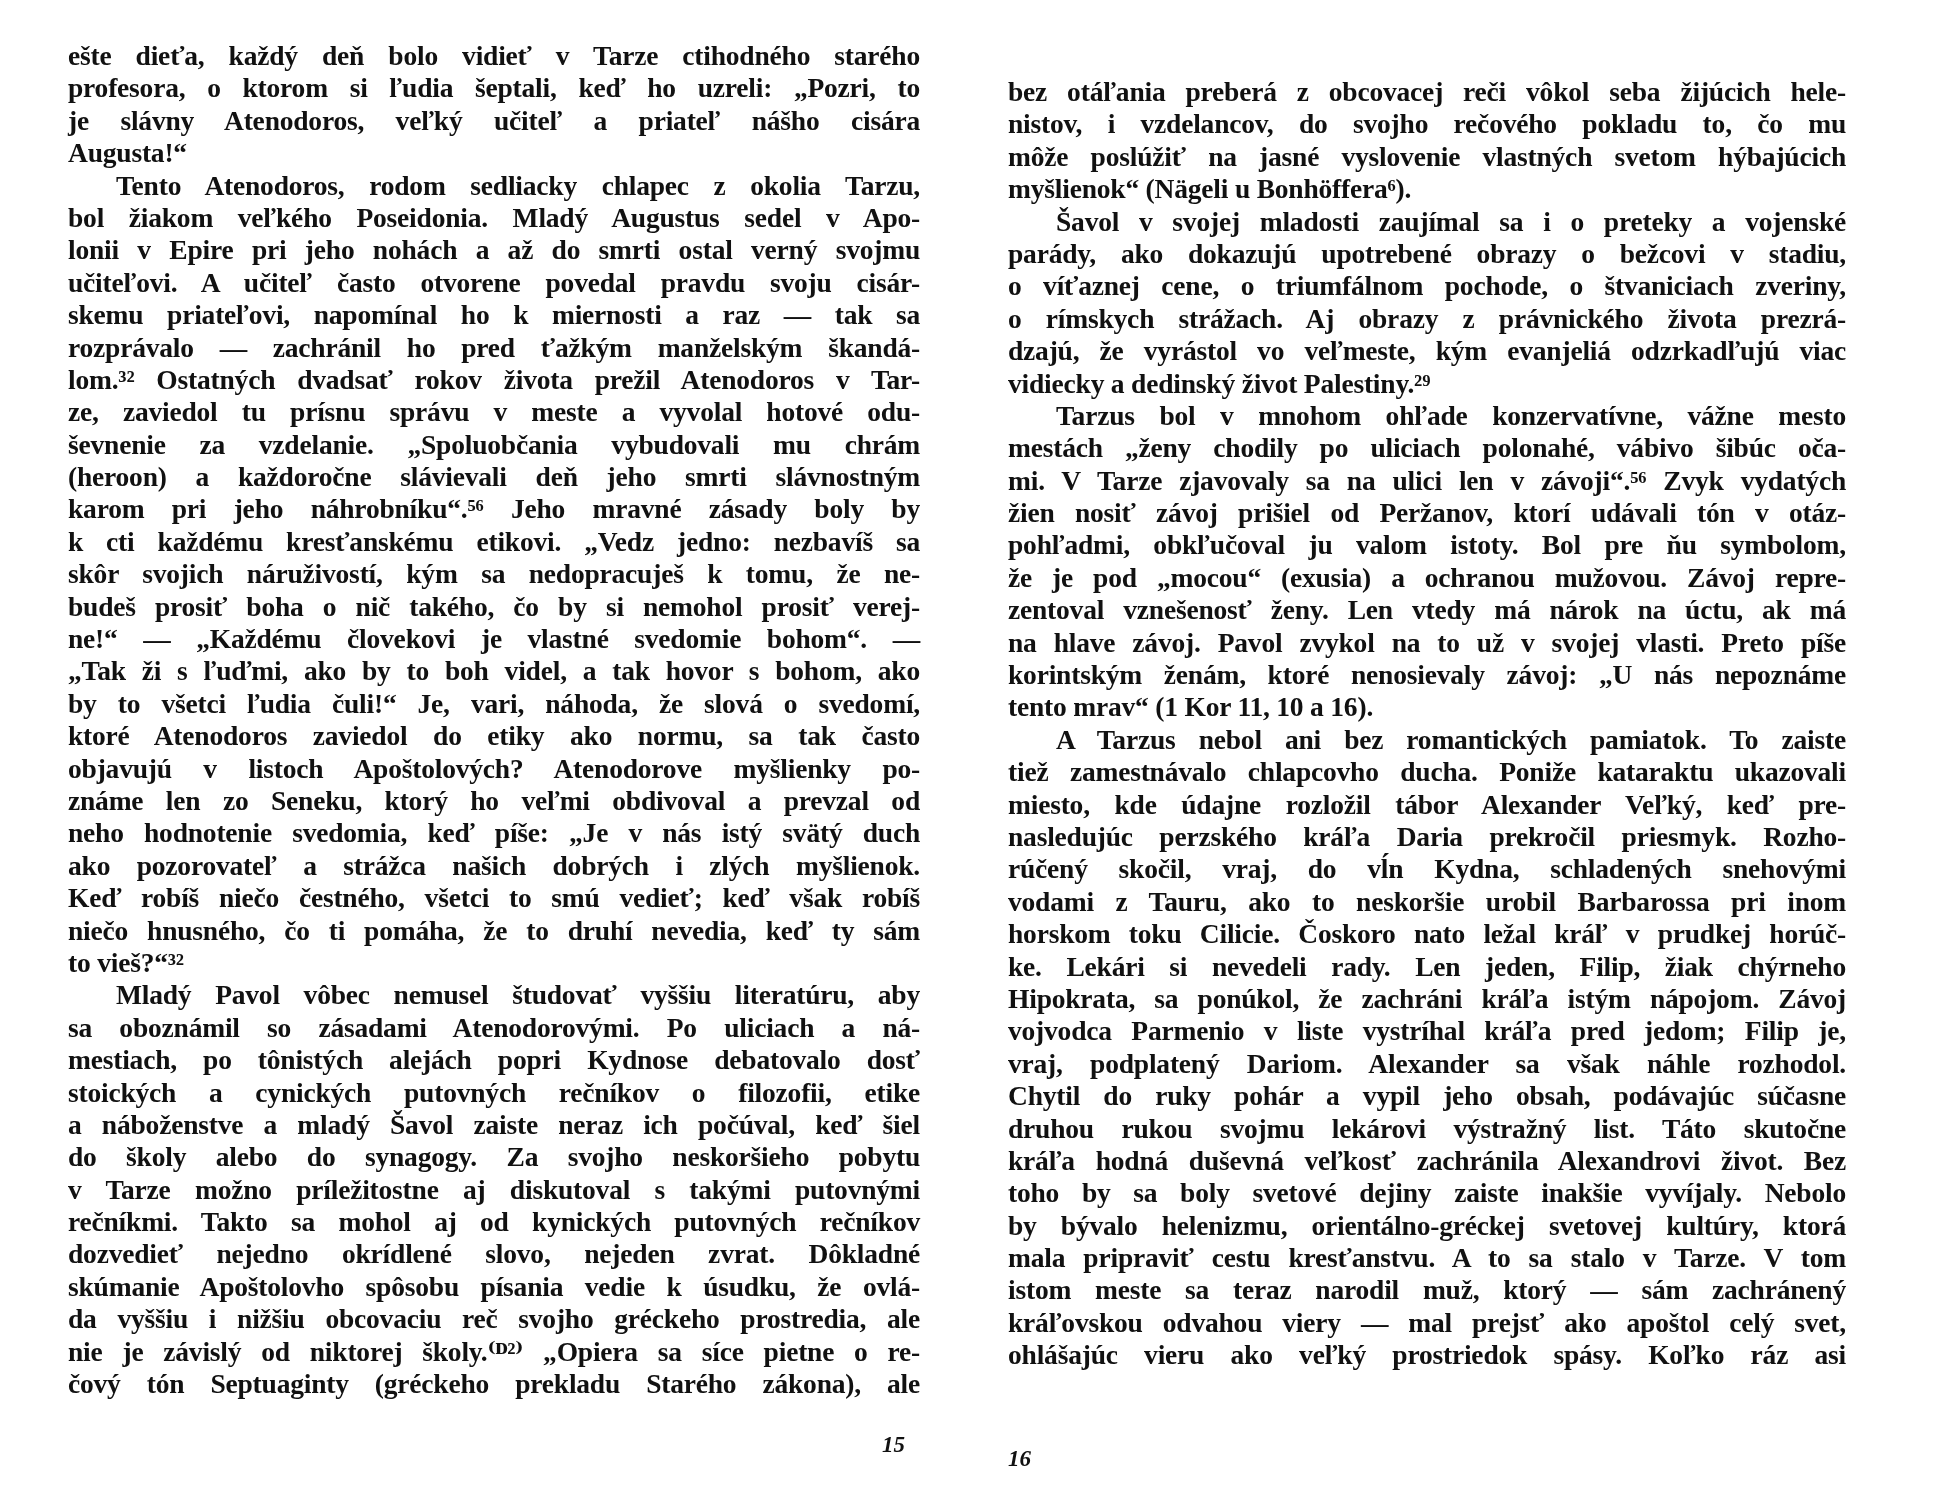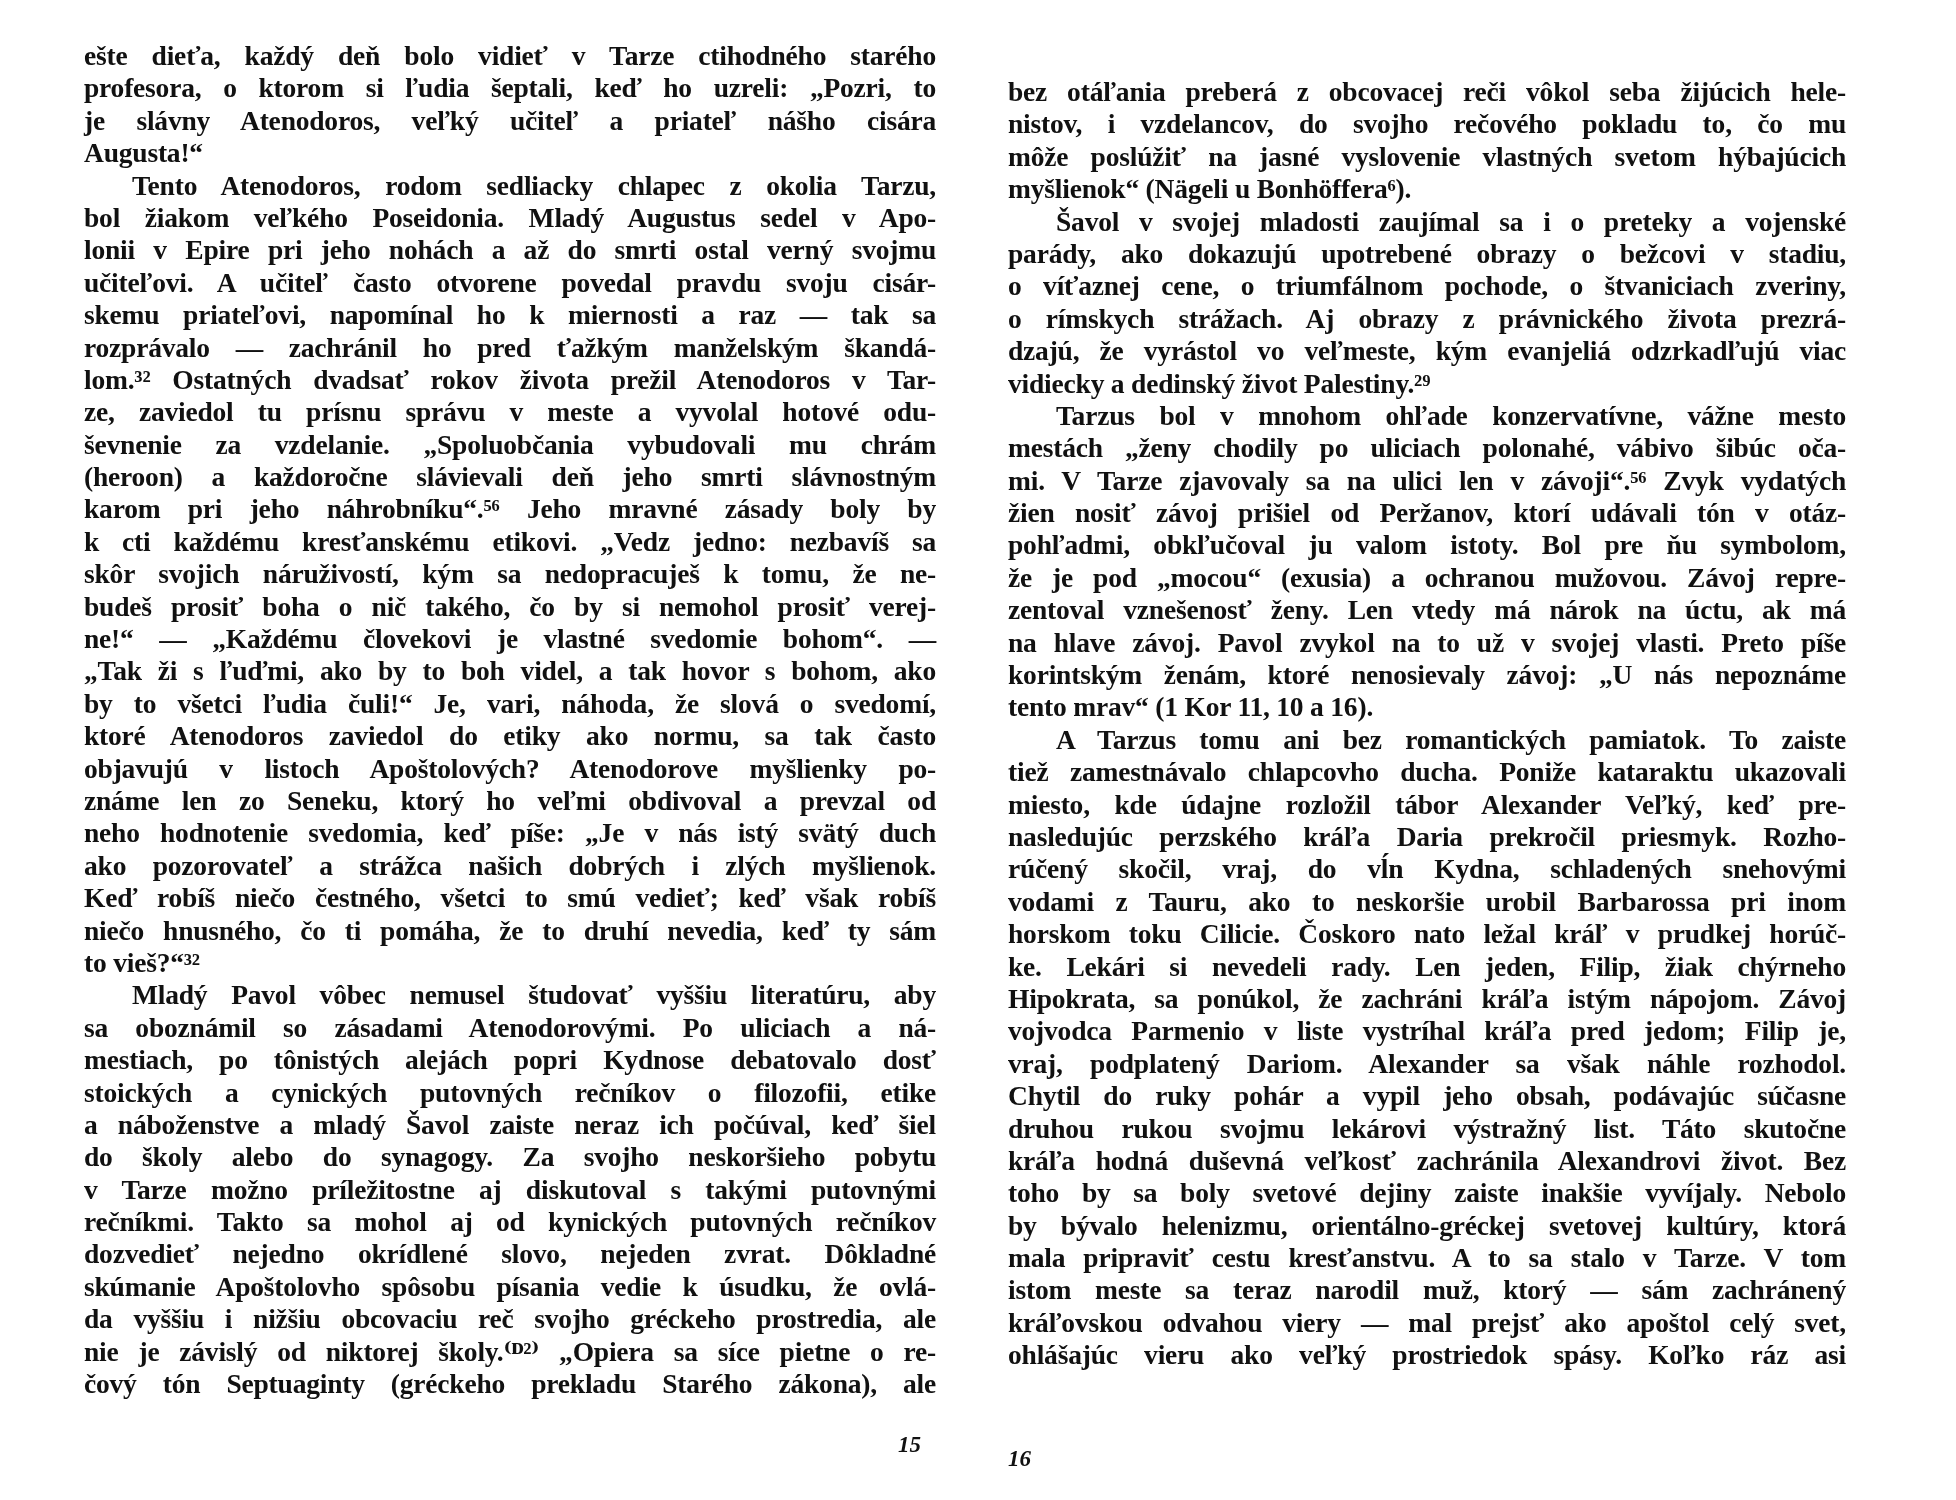--- a/index.html
+++ b/index.html
@@ -1,19 +1,19 @@
 <!DOCTYPE html>
 <html><head>
 <meta charset="utf-8">
 <style>
   html, body { margin:0; padding:0; background:#ffffff; }
   body { width:1956px; height:1500px; position:relative; overflow:hidden;
          font-family:"Liberation Serif", "DejaVu Serif", serif; color:#111; }
   .page { position:absolute; top:0; height:1500px; }
-  .page-left { left:16px; width:978px; }
+  .page-left { left:0; width:978px; }
   .page-right { left:978px; width:978px; }
   .column { position:absolute; }
   .page-left .column { left:68px; top:40px; width:852px; }
   .page-right .column { left:30px; top:52px; width:838px;margin-top:24px; }
   .line { display:block; height:32.4px; line-height:32.4px; font-size:27.5px;
           font-weight:bold; white-space:nowrap; text-align:justify;
           text-align-last:justify; letter-spacing:-0.2px; }
   .line.last { text-align-last:left; }
   .line.indent { padding-left:48px; }
   .page-num { position:absolute; font-style:italic; font-weight:bold; font-size:23px; }
@@ -86,21 +86,21 @@
       <span class="line indent">Tarzus bol v mnohom ohľade konzervatívne, vážne mesto</span>
       <span class="line">mestách „ženy chodily po uliciach polonahé, vábivo šibúc oča-</span>
       <span class="line">mi. V Tarze zjavovaly sa na ulici len v závoji“.⁵⁶ Zvyk vydatých</span>
       <span class="line">žien nosiť závoj prišiel od Peržanov, ktorí udávali tón v otáz-</span>
       <span class="line">pohľadmi, obkľučoval ju valom istoty. Bol pre ňu symbolom,</span>
       <span class="line">že je pod „mocou“ (exusia) a ochranou mužovou. Závoj repre-</span>
       <span class="line">zentoval vznešenosť ženy. Len vtedy má nárok na úctu, ak má</span>
       <span class="line">na hlave závoj. Pavol zvykol na to už v svojej vlasti. Preto píše</span>
       <span class="line">korintským ženám, ktoré nenosievaly závoj: „U nás nepoznáme</span>
       <span class="line last">tento mrav“ (1 Kor 11, 10 a 16).</span>
-      <span class="line indent">A Tarzus tomu ani bez romantických pamiatok. To zaiste</span>
+      <span class="line indent">A Tarzus nebol ani bez romantických pamiatok. To zaiste</span>
       <span class="line">tiež zamestnávalo chlapcovho ducha. Poniže kataraktu ukazovali</span>
       <span class="line">miesto, kde údajne rozložil tábor Alexander Veľký, keď pre-</span>
       <span class="line">nasledujúc perzského kráľa Daria prekročil priesmyk. Rozho-</span>
       <span class="line">rúčený skočil, vraj, do vĺn Kydna, schladených snehovými</span>
       <span class="line">vodami z Tauru, ako to neskoršie urobil Barbarossa pri inom</span>
       <span class="line">horskom toku Cilicie. Čoskoro nato ležal kráľ v prudkej horúč-</span>
       <span class="line">ke. Lekári si nevedeli rady. Len jeden, Filip, žiak chýrneho</span>
       <span class="line">Hipokrata, sa ponúkol, že zachráni kráľa istým nápojom. Závoj</span>
       <span class="line">vojvodca Parmenio v liste vystríhal kráľa pred jedom; Filip je,</span>
       <span class="line">vraj, podplatený Dariom. Alexander sa však náhle rozhodol.</span>

